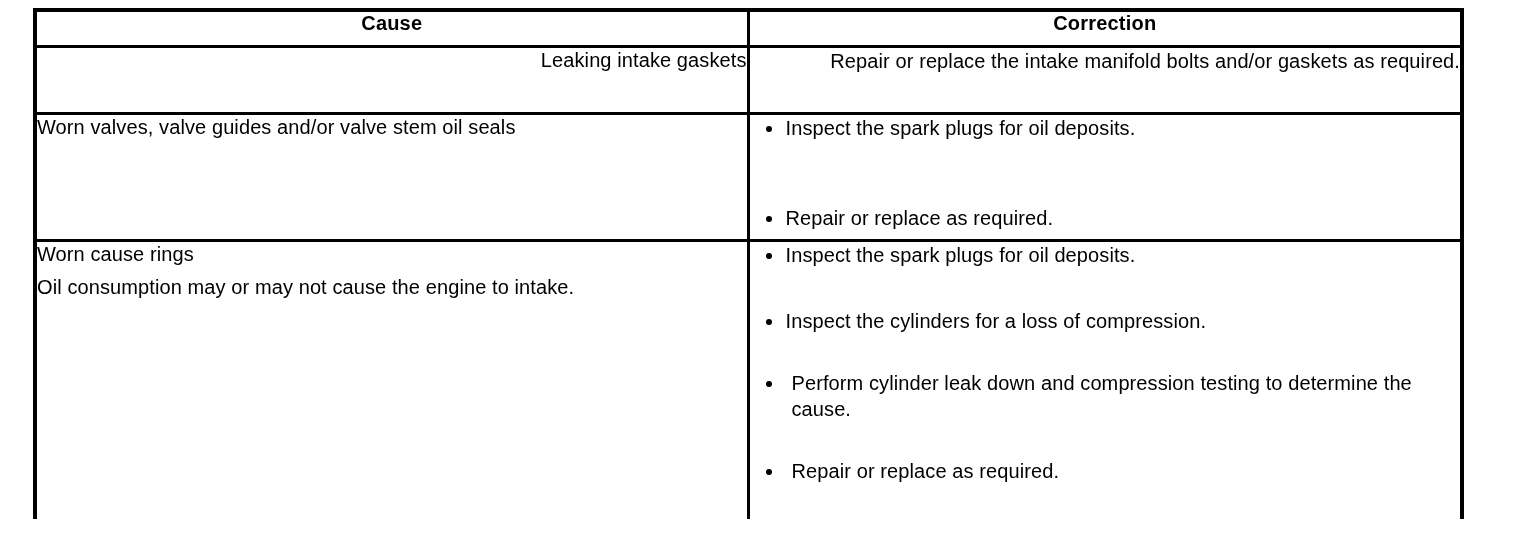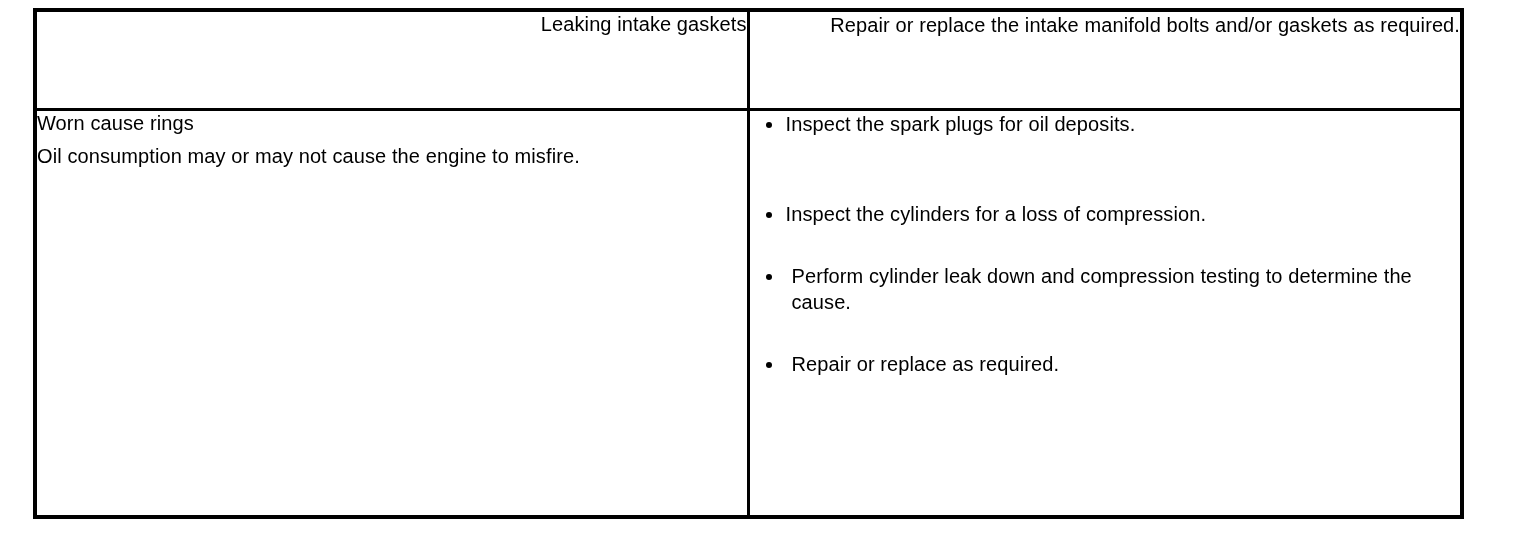--- a/index.html
+++ b/index.html
@@ -115,55 +115,80 @@
     left: 16px;
     top: 11px;
     width: 6px;
     height: 6px;
     background: #000000;
     border-radius: 50%;
   }
 
   
   .row2-list > li + li { margin-top: 64px; }
-  .row3-list > li.gap-lg { margin-top: 64px; }
+  .row3-list > li.gap-lg { margin-top: 40px; }
   .row3-list > li.gap-md { margin-top: 36px; padding-left: 42px; }
 
   .row-h1 { height: 67px; text-align: right; }
   .row-h2 { height: 127px; }
   .row-h3 { height: 279px; }
 </style>
 </head>
 <body>
 
 <div id="page">
 
   <div class="table-frame">
     <table class="tbl">
       <colgroup>
         <col class="col-cause">
         <col class="col-corr">
       </colgroup>
       <tbody>
 
+        <tr class="hdr-row">
+          <th class="hdr-cell">
+            <div class="hdr-text">Cause</div>
+          </th>
+          <th class="hdr-cell">
+            <div class="hdr-text">Correction</div>
+          </th>
+        </tr>
 
         <tr class="row-h1">
           <td class="cell-pad-left">
             <div class="body-line">Leaking intake gaskets</div>
           </td>
           <td class="cell-pad-right">
             <div class="plain-para">Repair or replace the intake manifold bolts and/or gaskets as required.</div>
           </td>
         </tr>
 
+        <tr class="row-h2">
+          <td class="cell-pad-left">
+            <div class="body-line">Worn valves, valve guides and/or valve stem oil seals</div>
+          </td>
+          <td class="cell-pad-right">
+            <ul class="bullets row2-list">
+              <li>
+                <span class="dot"></span>
+                <span>Inspect the spark plugs for oil deposits.</span>
+              </li>
+              <li>
+                <span class="dot"></span>
+                <span>Repair or replace as required.</span>
+              </li>
+            </ul>
+          </td>
+        </tr>
 
         <tr class="row-h3">
           <td class="cell-pad-left">
             <div class="body-line">Worn cause rings</div>
-            <div class="body-line second">Oil consumption may or may not cause the engine to misfire.</div>
+            <div class="body-line second">Oil consumption may or may not cause the engine to intake.</div>
           </td>
           <td class="cell-pad-right">
             <ul class="bullets row3-list">
               <li>
                 <span class="dot"></span>
                 <span>Inspect the spark plugs for oil deposits.</span>
               </li>
               <li class="gap-lg">
                 <span class="dot"></span>
                 <span>Inspect the cylinders for a loss of compression.</span>

